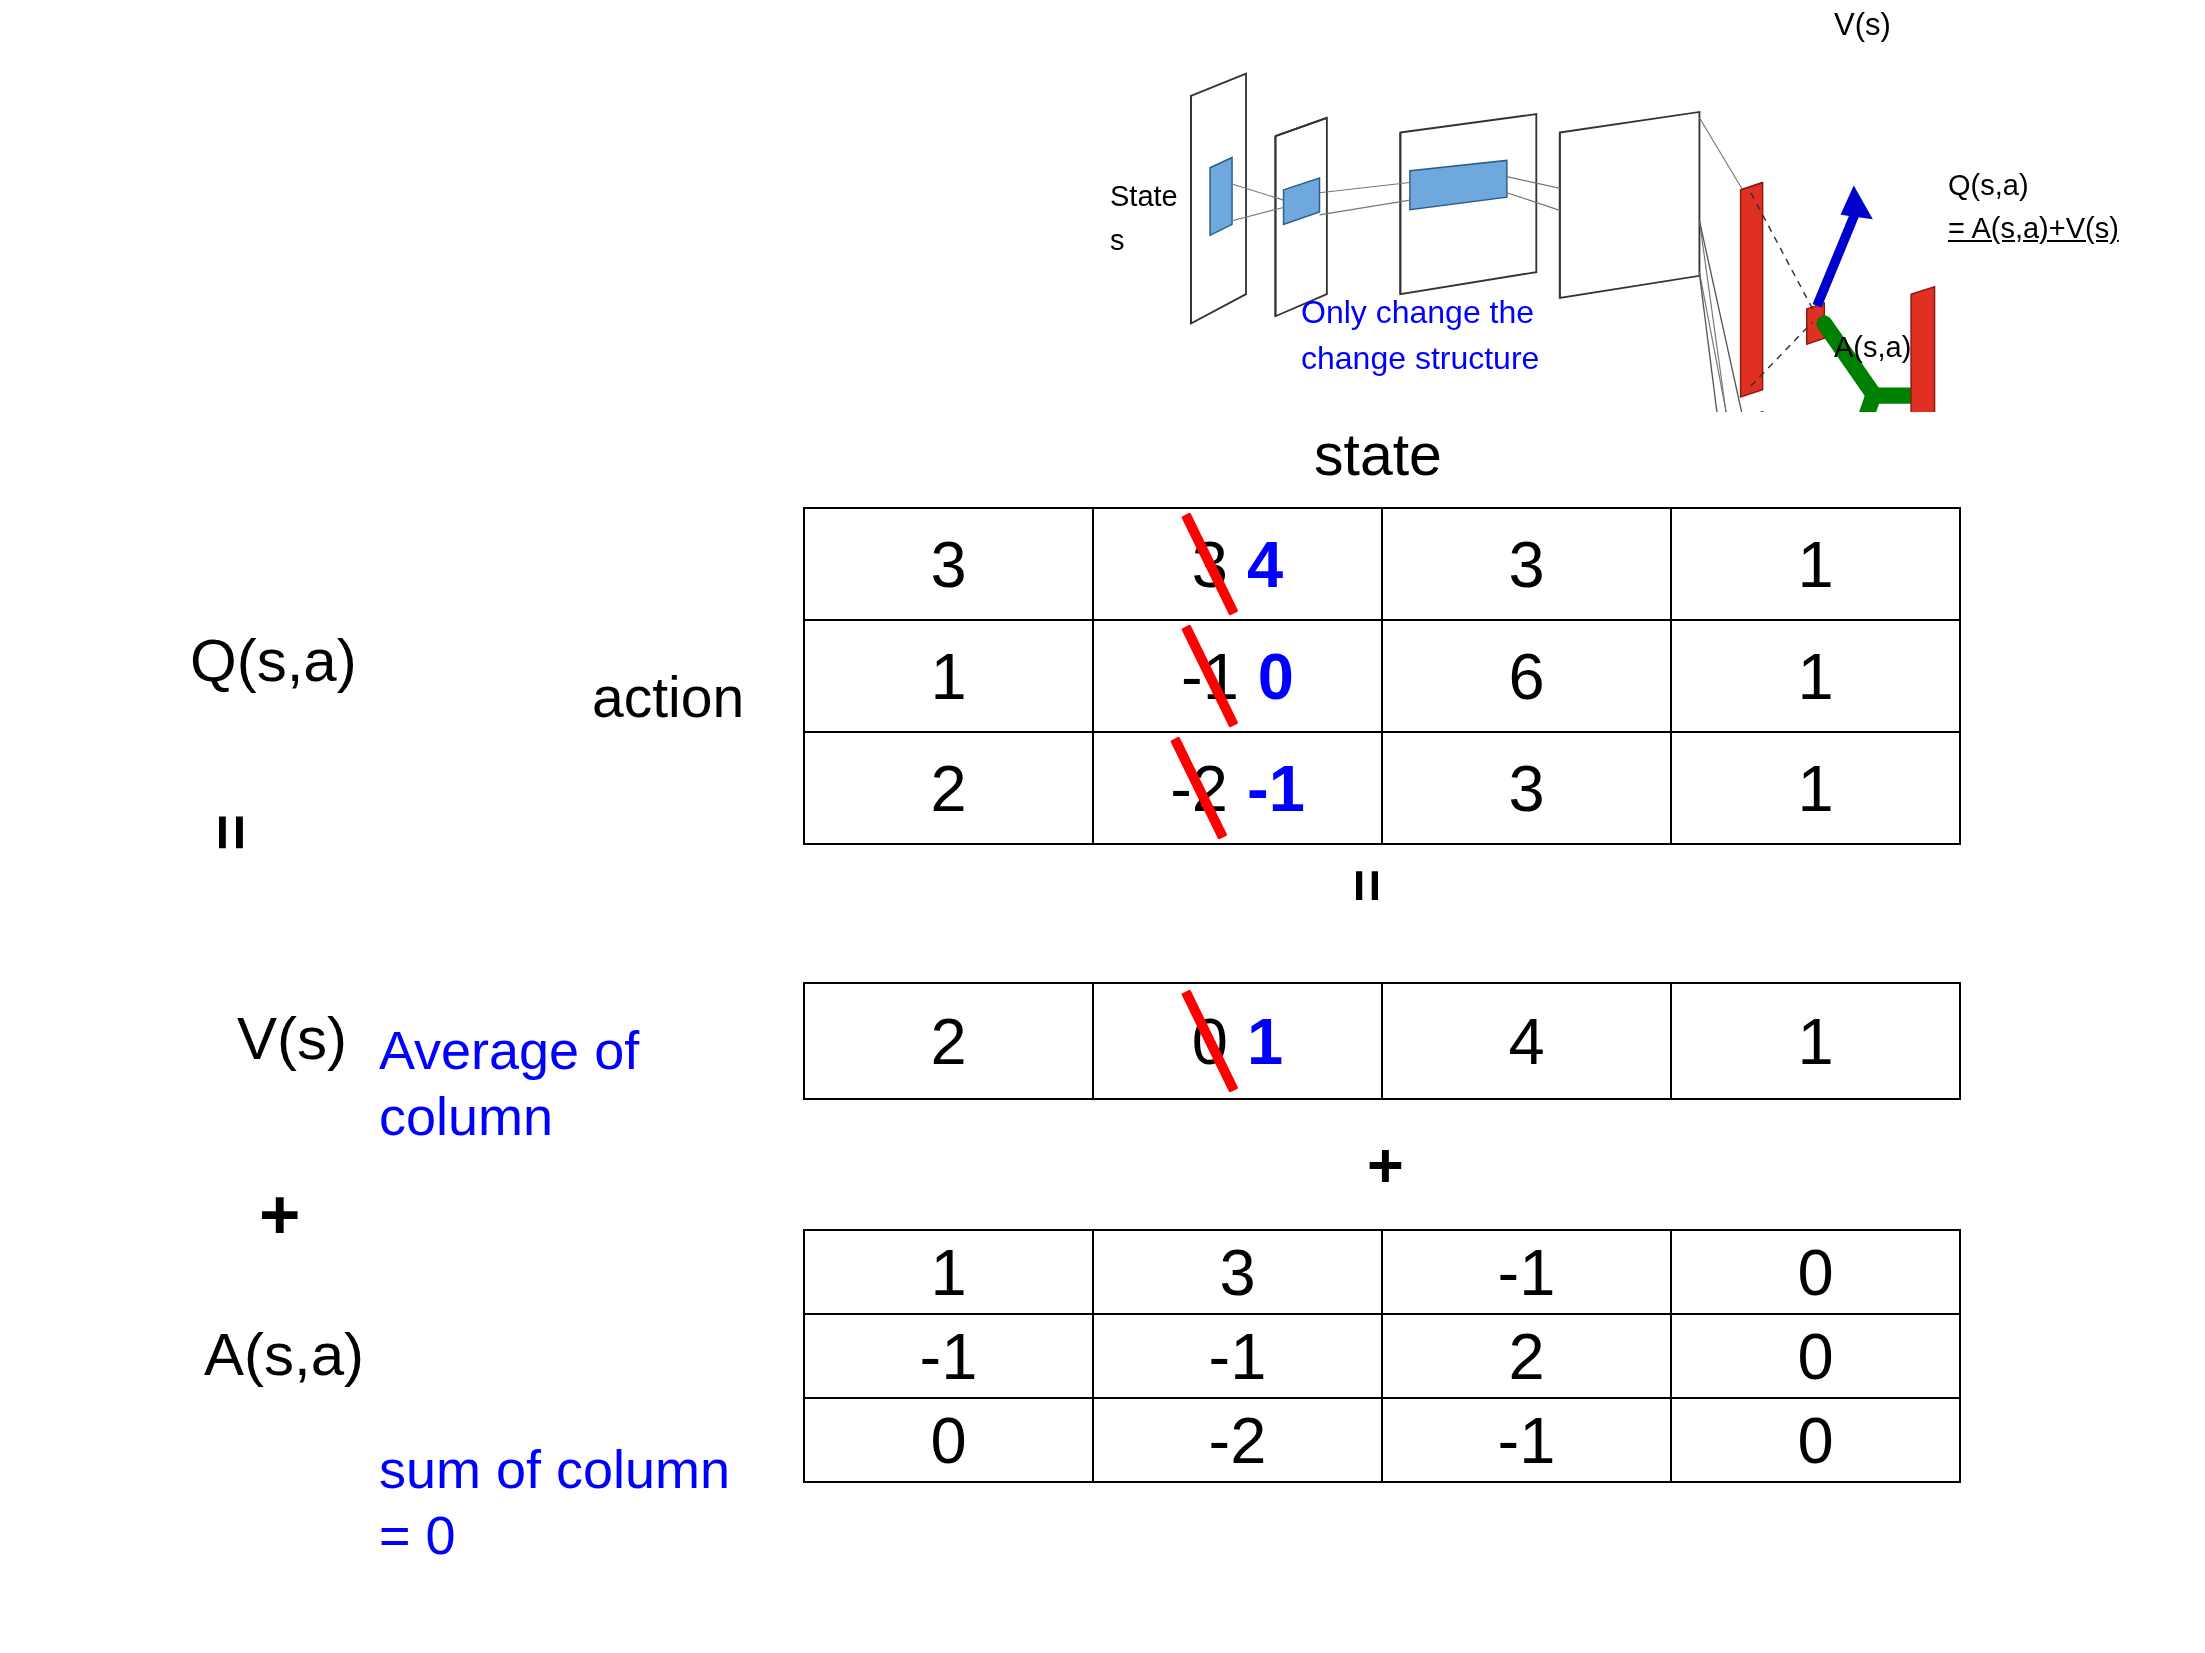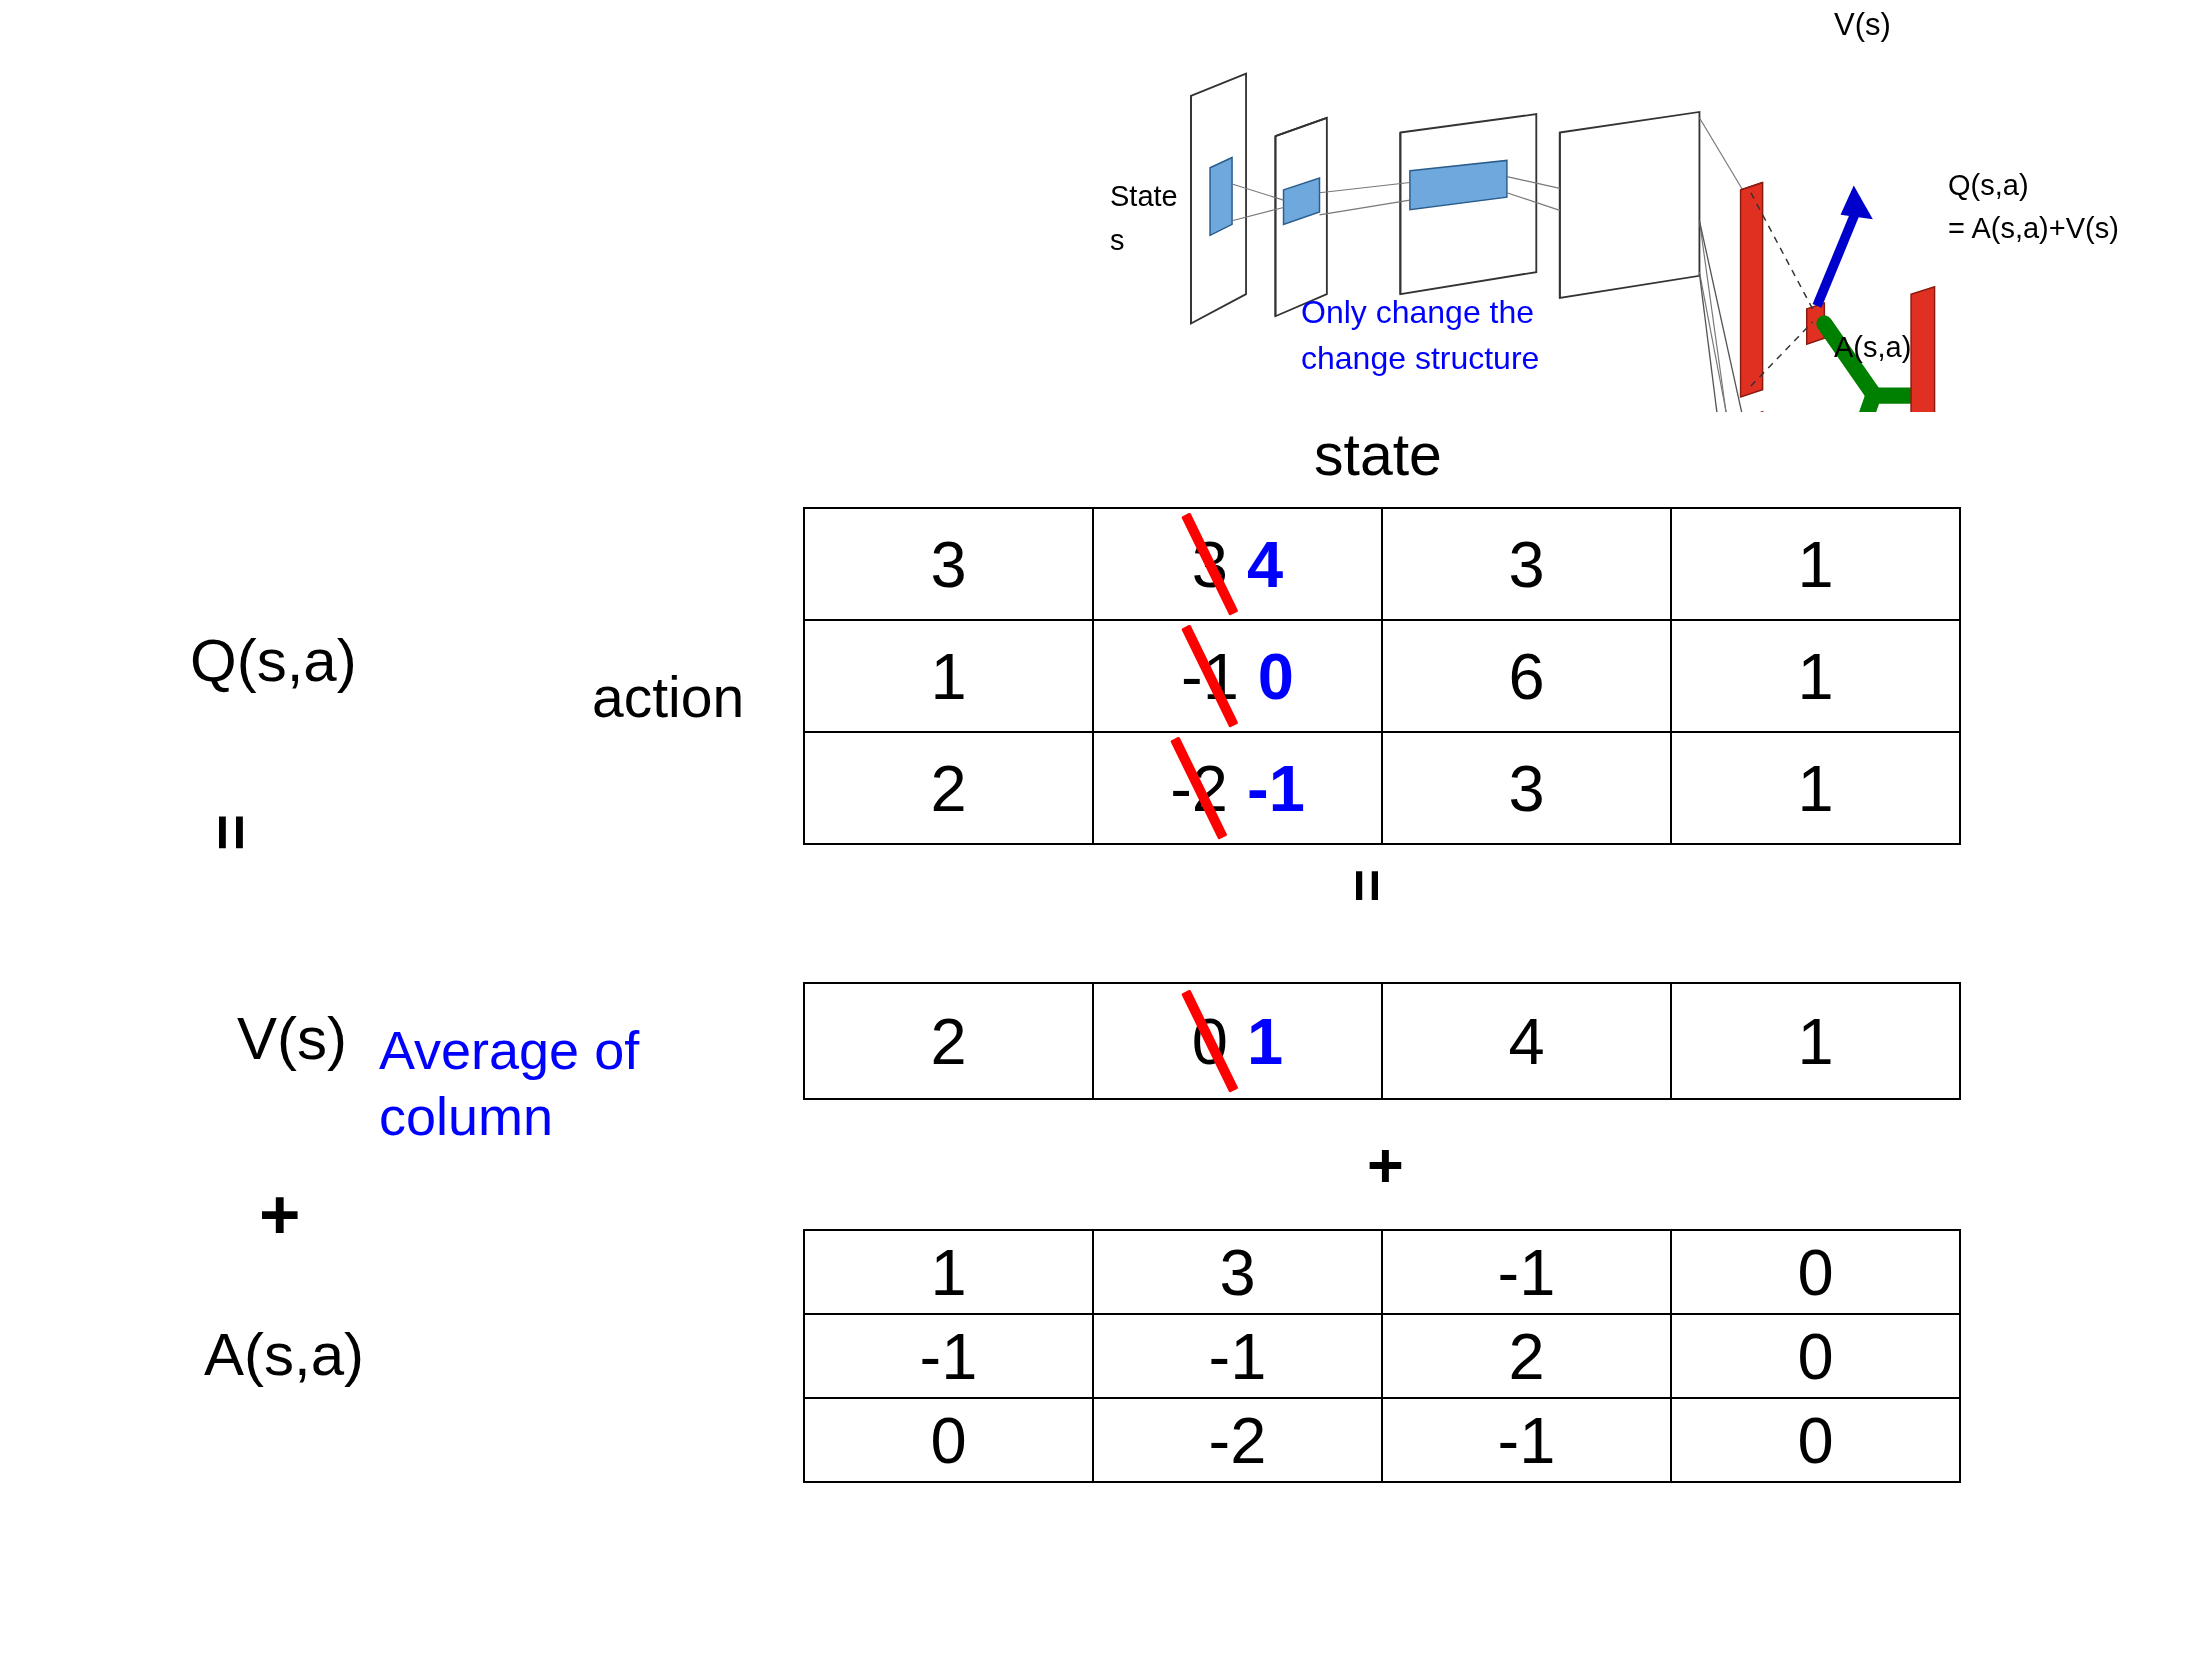--- a/index.html
+++ b/index.html
@@ -122,21 +122,21 @@
     position: absolute;
     white-space: nowrap;
     font-family: "Liberation Sans", sans-serif;
     color: #000000;
   }
   .dtext.blue { color: #0000FF; }
   #d-state  { left: 44px;  top: 180px;  font-size: 29px; }
   #d-s      { left: 44px;  top: 224px;  font-size: 29px; }
   #d-vs     { left: 768px; top: 7.4px;  font-size: 31px; }
   #d-qsa    { left: 882px; top: 169px; font-size: 29px; }
-  #d-qsa2   { left: 882px; top: 212px; font-size: 29px; }
+  #d-qsa2   { left: 882px; top: 212px; font-size: 29px; text-decoration: underline; }
   #d-asa    { left: 768px; top: 331px; font-size: 29px; }
   #d-only1  { left: 235px; top: 294px;  font-size: 32px; }
   #d-only2  { left: 235px; top: 340px;  font-size: 32px; }
 </style>
 </head>
 <body>
 
 <div id="slide">
 
 
@@ -229,20 +229,21 @@
     <div class="dtext blue" id="d-only1">Only change the</div>
     <div class="dtext blue" id="d-only2">change structure</div>
   </div>
 
   <div class="lbl black" id="lbl-q">Q(s,a)</div>
   <div class="lbl black" id="lbl-eq1">=</div>
   <div class="lbl black" id="lbl-v">V(s)</div>
   <div class="lbl black" id="lbl-plus">+</div>
   <div class="lbl black" id="lbl-a">A(s,a)</div>
   <div class="lbl blue" id="lbl-avg">Average of column</div>
+  <div class="lbl blue" id="lbl-sum">sum of column = 0</div>
 
   <div class="lbl black" id="lbl-action">action</div>
   <div class="lbl black" id="lbl-state">state</div>
 
   <div class="lbl black" id="op-eq2">=</div>
   <div class="lbl black" id="op-plus2">+</div>
 
   <table class="grid" id="table-q">
     <tbody>
       <tr>

